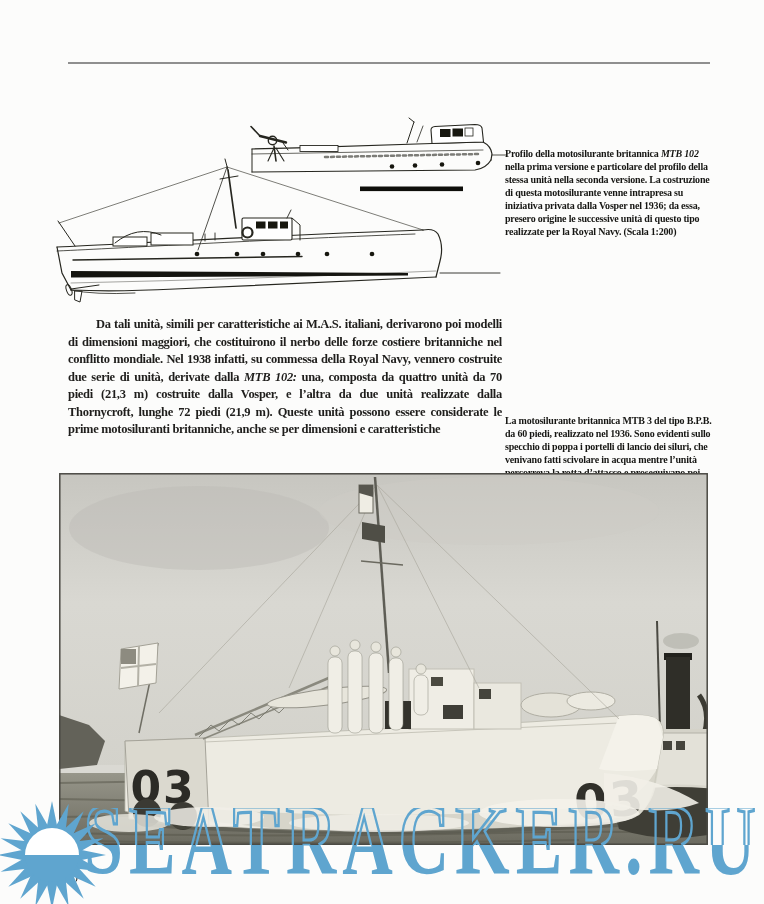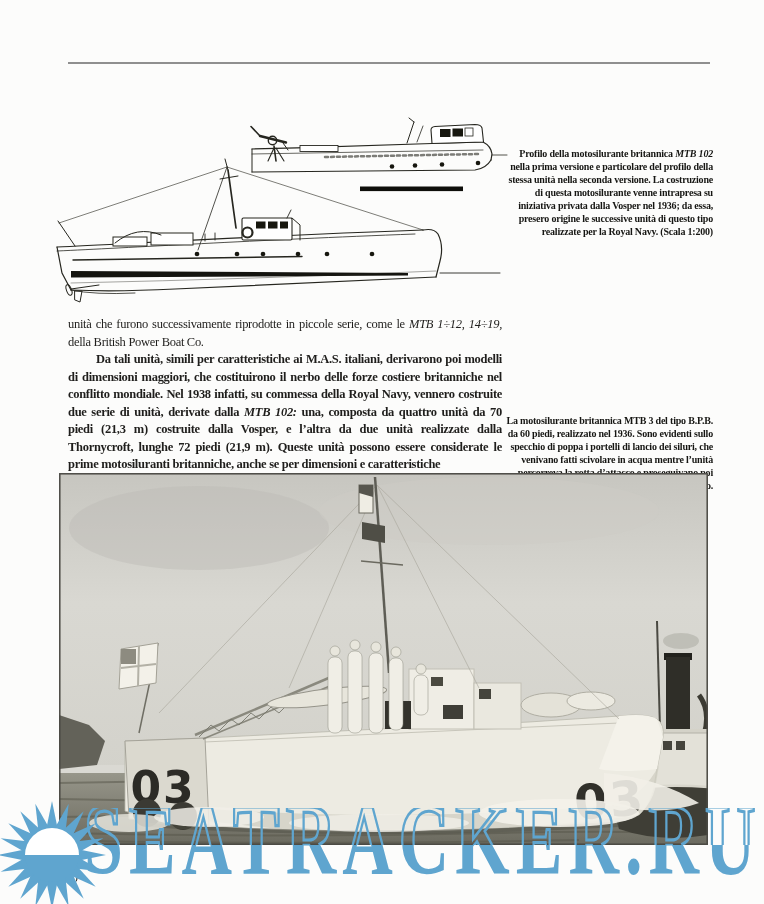--- a/index.html
+++ b/index.html
@@ -6,21 +6,21 @@
   .page{
     position:relative;width:764px;height:904px;margin:0 auto;
     background:#fcfcfb;overflow:hidden;
     font-family:"Liberation Serif", serif;color:#222120;
   }
   .top-rule{position:absolute;left:68px;top:62px;width:642px;height:2px;background:#8f8f8f;}
   .drawings{position:absolute;left:55px;top:113px;width:455px;height:195px;}
   .caption{
     position:absolute;left:505px;width:208px;
     font-weight:bold;font-size:10px;line-height:13px;letter-spacing:-0.2px;
-    color:#161613;text-align:right;
+    color:#161613;text-align:left;
   }
   .caption-1{top:137px;}
   .caption-2{top:404px;}
   .body-text{
     position:absolute;left:68px;top:316px;width:434px;
     font-size:12.5px;line-height:17.5px;letter-spacing:-0.3px;
     text-align:justify;color:#1f1e1c;
   }
   .body-text p{margin:0;}
   .body-text p.indent{text-indent:28px;font-weight:bold;}
@@ -123,21 +123,20 @@
         <path d="M16,177 Q40,182 80,180" stroke-width="0.8"></path>
       </g>
     </g>
   </svg>
 
   <p class="caption caption-1"><span>Profilo della motosilurante britannica </span><i>MTB 102</i><span> nella prima versione e particolare del profilo della stessa unità nella seconda versione. La costruzione di questa motosilurante venne intrapresa su iniziativa privata dalla Vosper nel 1936; da essa, presero origine le successive unità di questo tipo realizzate per la Royal Navy. (Scala 1:200)</span></p>
 
   <p class="caption caption-2"><span>La motosilurante britannica MTB 3 del tipo B.P.B. da 60 piedi, realizzato nel 1936. Sono evidenti sullo specchio di poppa i portelli di lancio dei siluri, che venivano fatti scivolare in acqua mentre l’unità percorreva la rotta d’attacco e proseguivano poi con i loro mezzi la corsa verso il bersaglio.</span></p>
 
   <div class="body-text">
-    <p><span>unità che furono successivamente riprodotte in piccole serie, come le </span><i>MTB 1÷12, 14÷19,</i><span> della British Power Boat Co.</span></p>
     <p class="indent"><span>Da tali unità, simili per caratteristiche ai M.A.S. italiani, derivarono poi modelli di dimensioni maggiori, che costituirono il nerbo delle forze costiere britanniche nel conflitto mondiale. Nel 1938 infatti, su commessa della Royal Navy, vennero costruite due serie di unità, derivate dalla </span><i>MTB 102:</i><span> una, composta da quattro unità da 70 piedi (21,3 m) costruite dalla Vosper, e l’altra da due unità realizzate dalla Thornycroft, lunghe 72 piedi (21,9 m). Queste unità possono essere considerate le prime motosiluranti britanniche, anche se per dimensioni e caratteristiche</span></p>
   </div>
 
   <div class="photo-wrap">
     <svg width="649" height="372" viewBox="0 0 649 372">
       <defs>
         <linearGradient id="sky" x1="0" y1="0" x2="0" y2="1">
           <stop offset="0" stop-color="#c7c6c0"></stop>
           <stop offset="0.35" stop-color="#d9d8d2"></stop>
           <stop offset="0.8" stop-color="#d3d2cb"></stop>

